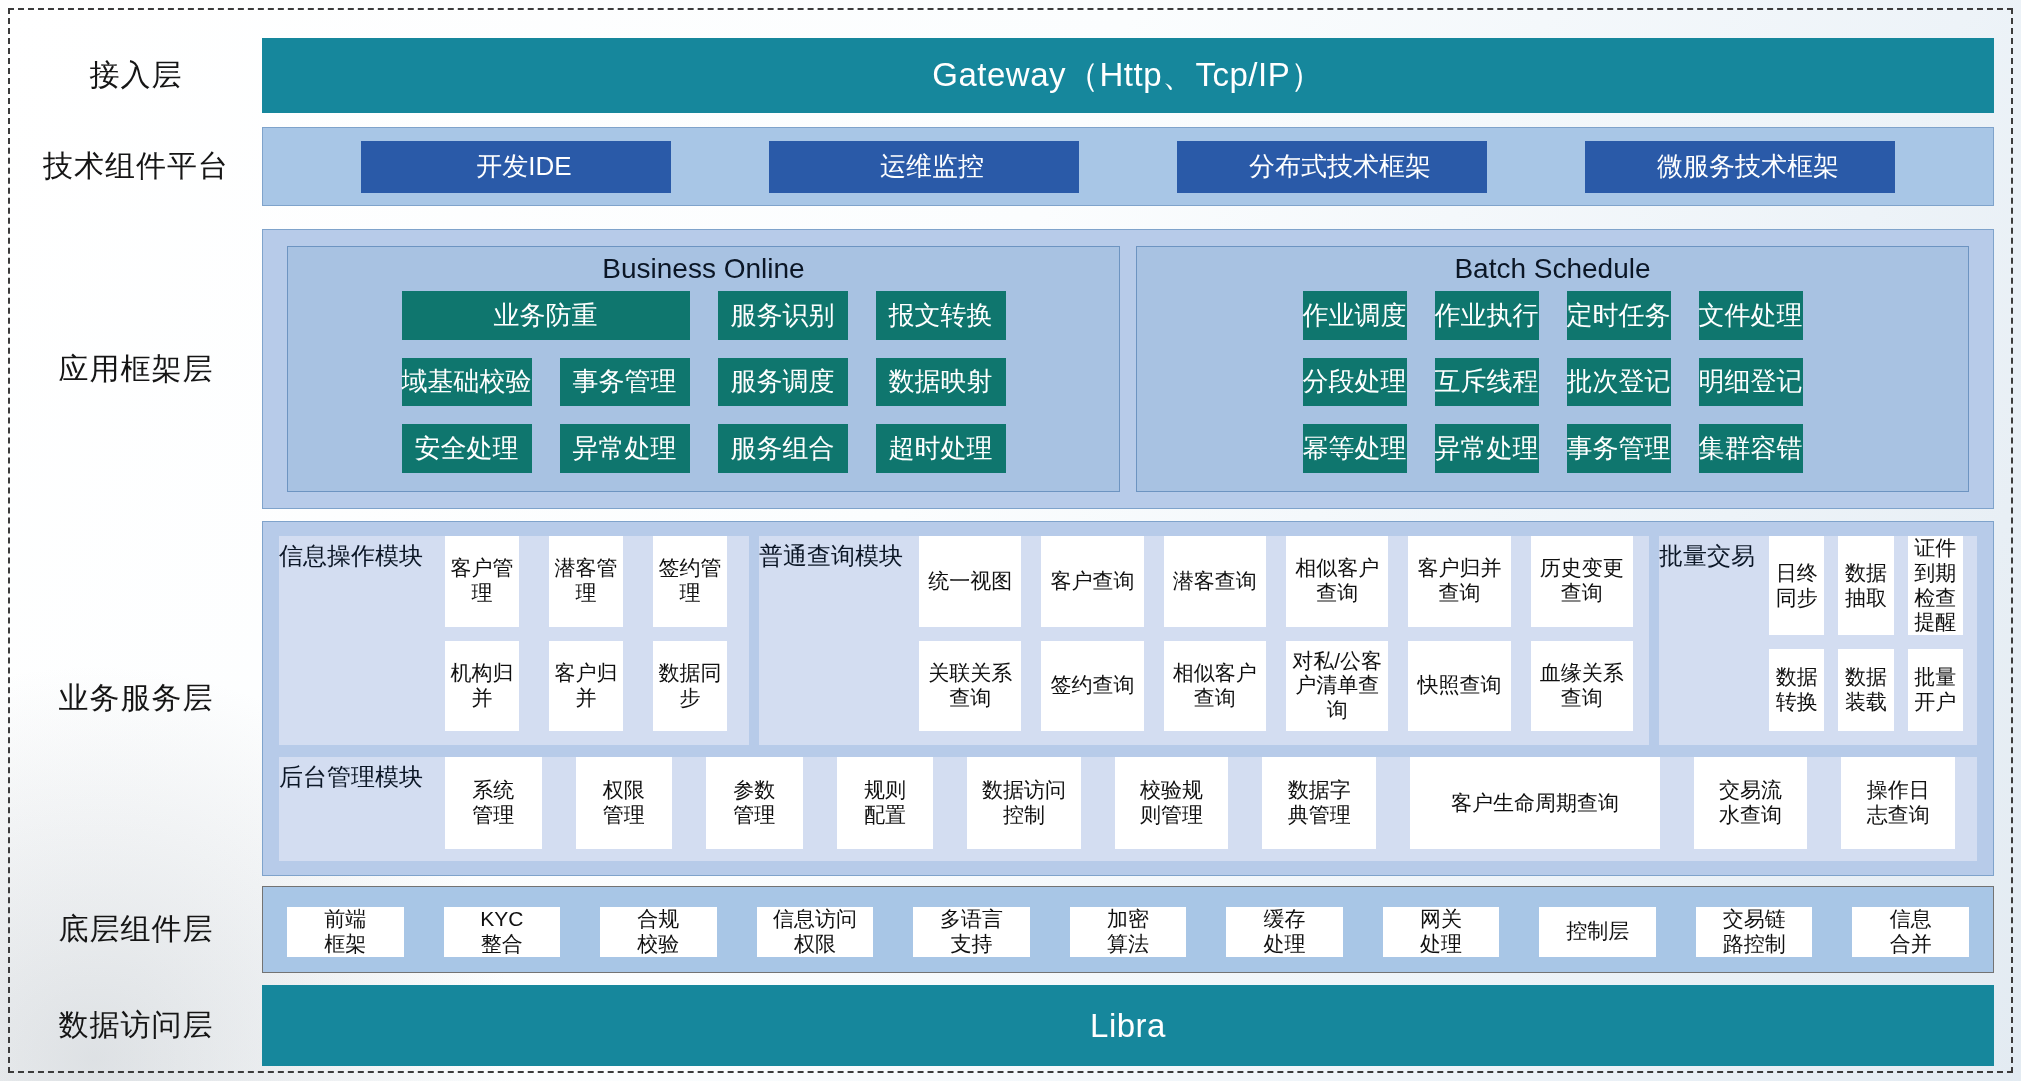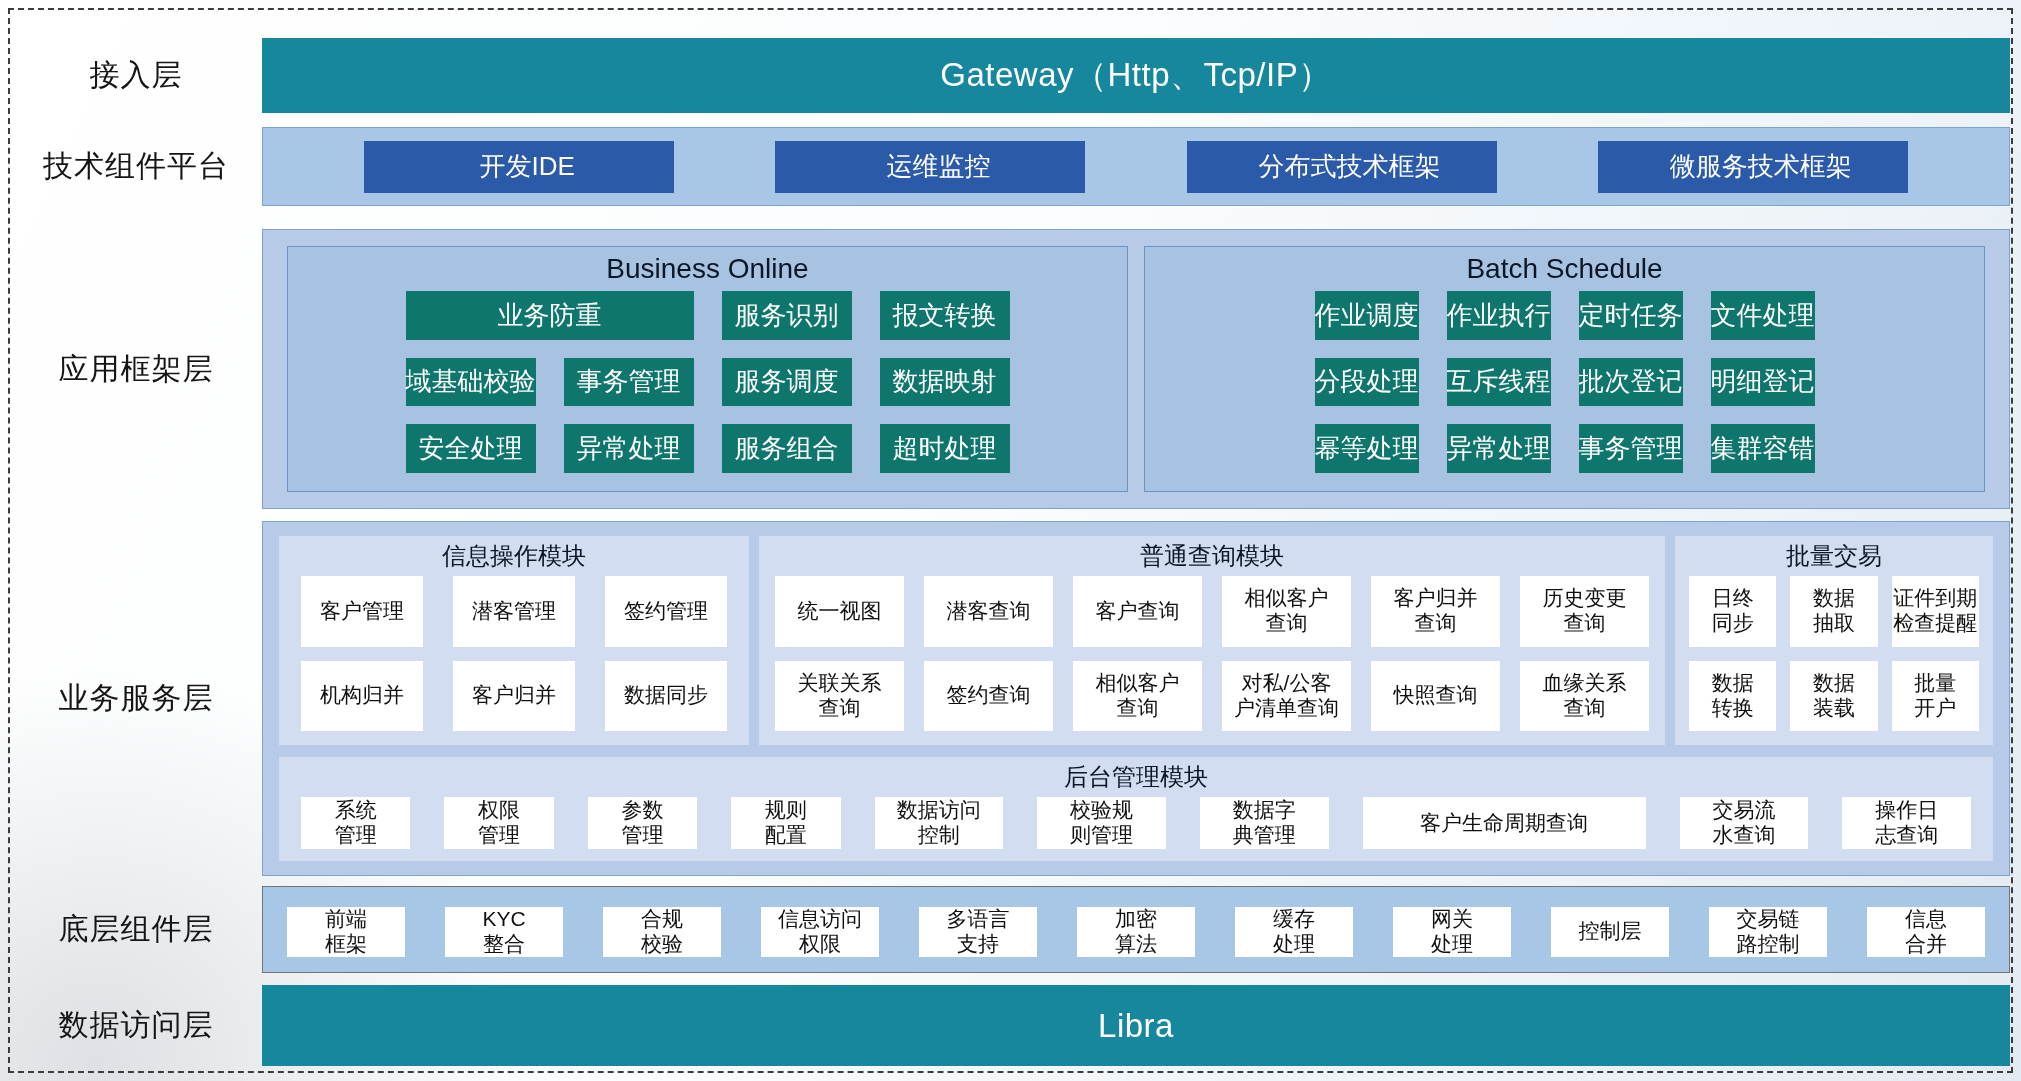--- a/index.html
+++ b/index.html
@@ -7,21 +7,21 @@
   body {
     font-family:"Liberation Sans","DejaVu Sans",sans-serif;
     position:relative; overflow:hidden; background:#ffffff; color:#111;
   }
   .bg { position:absolute; inset:0;
     background:linear-gradient(115deg,#ffffff 0%,#fbfdfe 45%,#edf3f8 78%,#e3ebf2 100%); }
   .bg::after { content:""; position:absolute; left:0; bottom:0; width:520px; height:420px;
     background:radial-gradient(ellipse at 18% 95%, rgba(140,150,160,0.28), transparent 70%); }
   .frame { position:absolute; inset:8px; border:2px dashed #3c3c3c; pointer-events:none; }
 
-  .content { position:absolute; top:38px; left:10px; right:11px; }
+  .content { position:absolute; top:38px; left:10px; right:27px; }
   .row { display:flex; }
   .label { width:252px; display:flex; align-items:center; justify-content:center;
     font-size:30px; color:#151515; letter-spacing:1px; }
   .band { flex:1; }
 
   .teal { background:#16879c; color:#fff; display:flex; align-items:center; justify-content:center;
     font-size:33px; letter-spacing:0.5px; }
 
   
   .tech { background:#a8c6e6; border:1px solid #7fa3cb; display:flex; align-items:center;
@@ -37,21 +37,21 @@
   .panel-grid { flex:1; display:grid; grid-template-columns:repeat(4,1fr); grid-auto-rows:1fr;
     gap:18px 28px; padding:0 20px 18px; }
   .fbtn { background:#0f766e; color:#fff; display:flex; align-items:center; justify-content:center;
     font-size:26px; }
   .span2 { grid-column:1 / 3; }
 
   
   .svcband { background:#b7cbe9; border:1px solid #7fa3cb; display:flex; flex-direction:column;
     gap:12px; padding:14px 16px; }
   .svc-top { display:flex; gap:10px; height:209px; }
-  .module { background:#d3ddf1; display:flex; flex-direction:column; }
+  .module { background:#d3ddf1; display:flex; flex-direction:row; }
   .module-title { height:40px; display:flex; align-items:center; justify-content:center;
     font-size:24px; color:#0b1626; }
   .mod-grid { flex:1; display:grid; grid-auto-rows:1fr; }
   .info-mod { flex:0 0 470px; }
   .info-mod .mod-grid { grid-template-columns:repeat(3,1fr); gap:14px 30px; padding:0 22px 14px; }
   .query-mod { flex:1; }
   .query-mod .mod-grid { grid-template-columns:repeat(6,1fr); gap:14px 20px; padding:0 16px 14px; }
   .batch-mod { flex:0 0 318px; }
   .batch-mod .mod-grid { grid-template-columns:repeat(3,1fr); gap:14px 14px; padding:0 14px 14px; }
   .admin-mod { flex:1; }
@@ -150,22 +150,22 @@
             <div class="cell">机构归并</div>
             <div class="cell">客户归并</div>
             <div class="cell">数据同步</div>
           </div>
         </div>
 
         <div class="module query-mod">
           <div class="module-title">普通查询模块</div>
           <div class="mod-grid">
             <div class="cell">统一视图</div>
+            <div class="cell">客户查询</div>
             <div class="cell">潜客查询</div>
-            <div class="cell">客户查询</div>
             <div class="cell">相似客户
 查询</div>
             <div class="cell">客户归并
 查询</div>
             <div class="cell">历史变更
 查询</div>
             <div class="cell">关联关系
 查询</div>
             <div class="cell">签约查询</div>
             <div class="cell">相似客户

